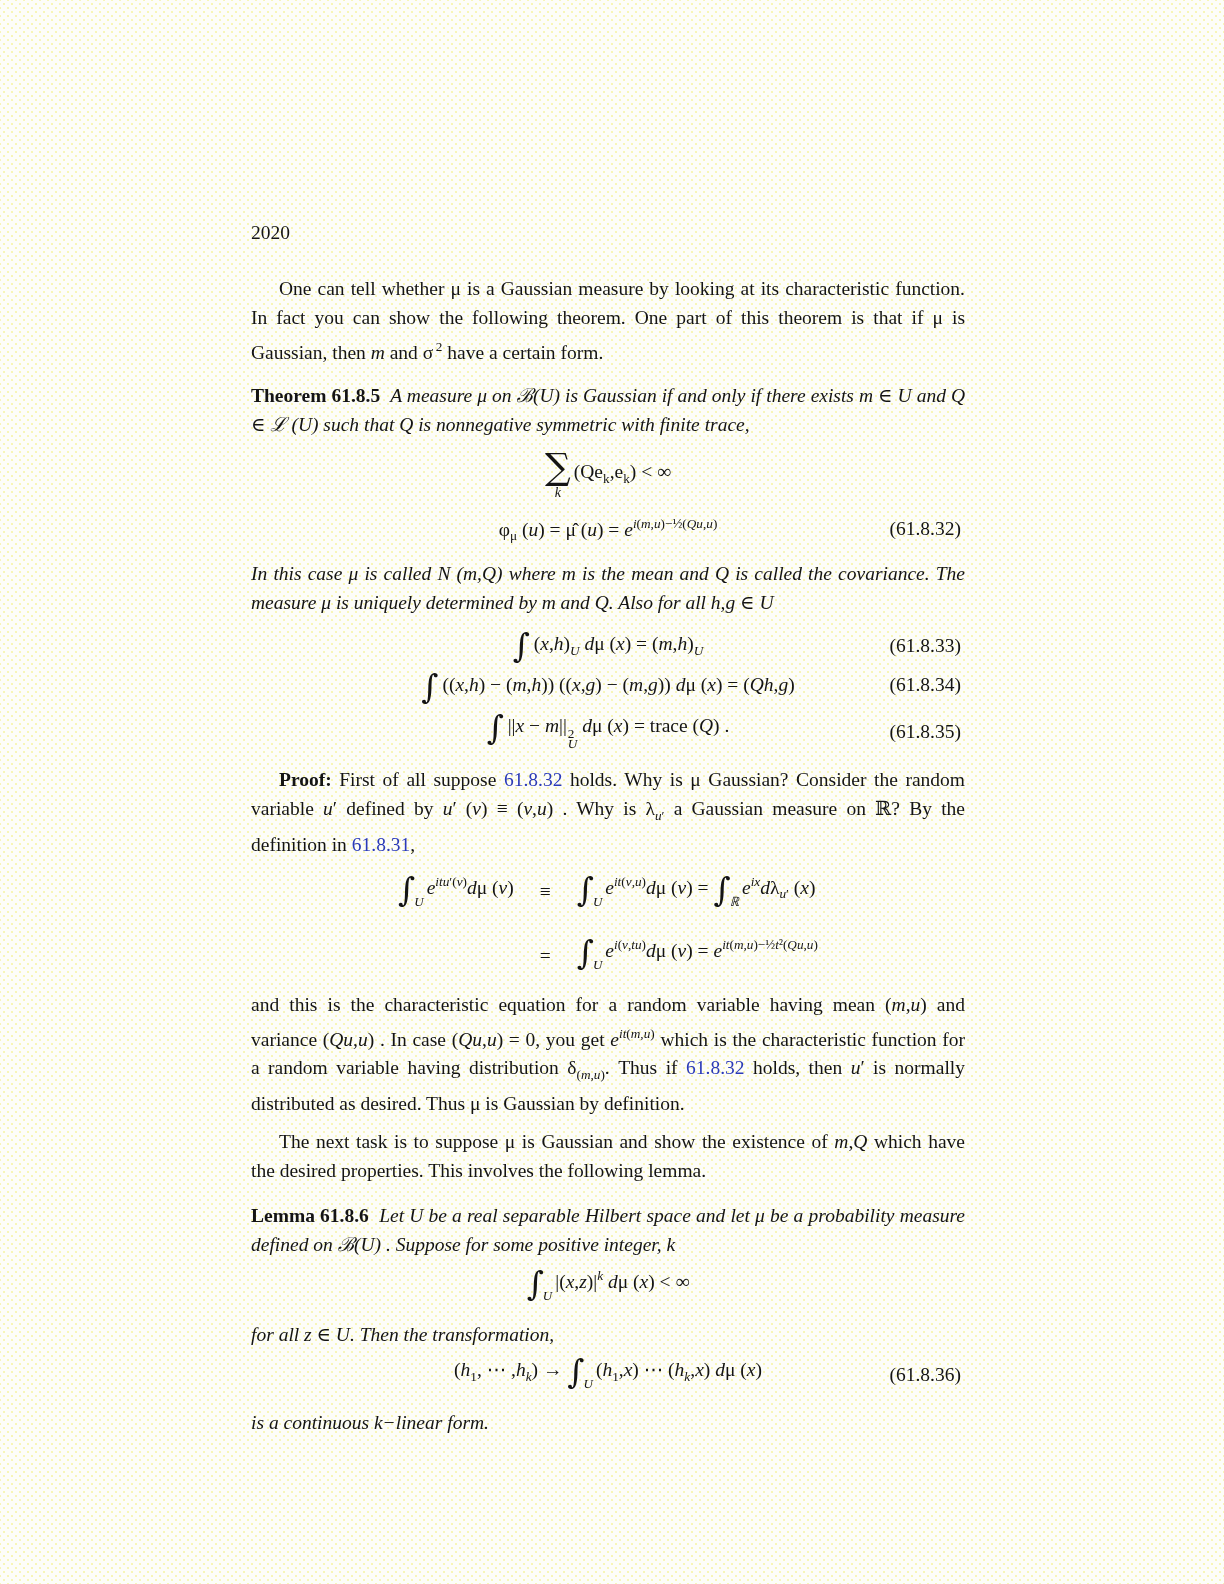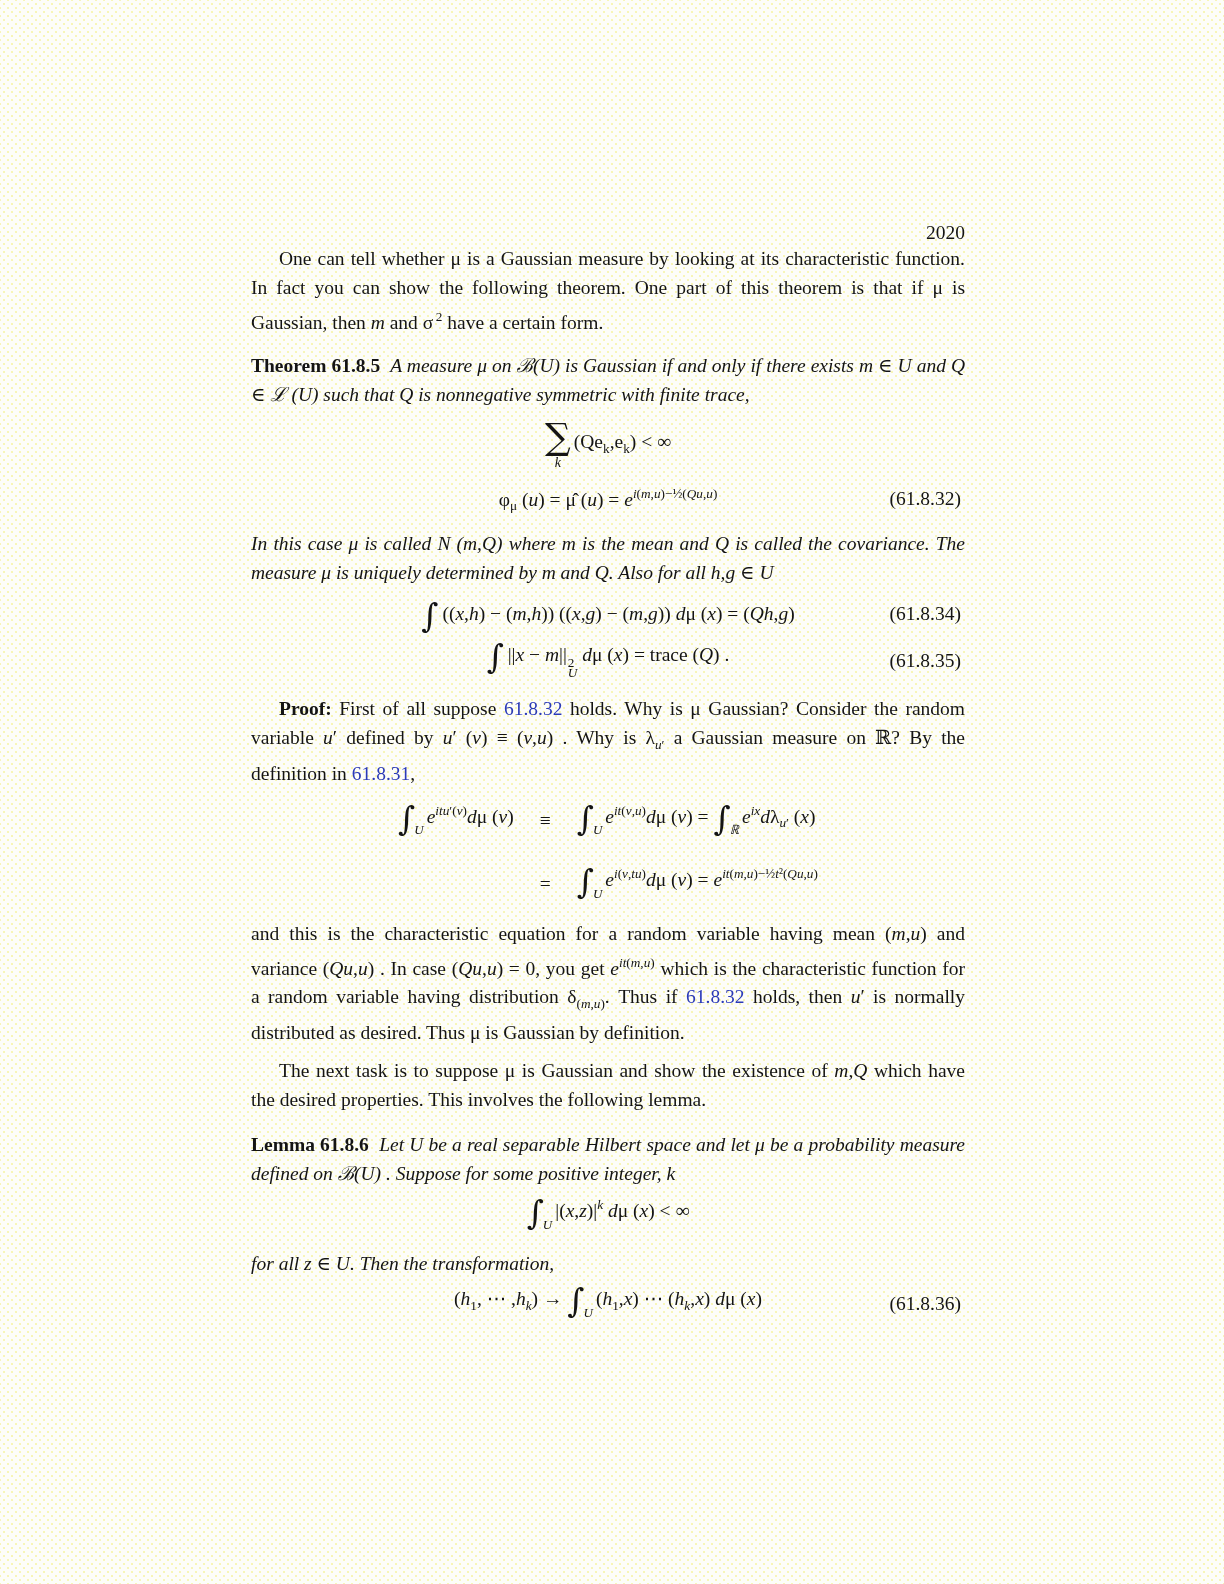--- a/index.html
+++ b/index.html
@@ -10,21 +10,21 @@
       radial-gradient(circle, rgba(244,240,130,0.55) 1px, rgba(0,0,0,0) 1.4px),
       radial-gradient(circle, rgba(244,240,130,0.55) 1px, rgba(0,0,0,0) 1.4px);
     background-size:8px 8px, 8px 8px;
     background-position:0 0, 4px 4px;
     color:#141414;
     font-family:"Liberation Serif","DejaVu Serif",serif;
     font-size:19.5px;
     overflow:hidden;
   }
   .page{box-sizing:border-box;width:1224px;height:1584px;padding:222px 259px 0 251px;}
-  .hdr{display:flex;justify-content:flex-end;align-items:baseline;}
+  .hdr{display:flex;justify-content:flex-start;align-items:baseline;margin-bottom:30px;}
   .para{margin:0 0 9px 0;text-align:justify;line-height:29px;}
   .indent{text-indent:28px;}
   .ital{font-style:italic;}
   b.thmlab{font-style:normal;}
   .link{color:#2b3ab8;cursor:pointer;}
   
   .disp{position:relative;display:flex;justify-content:center;align-items:center;
         line-height:1.15;margin:14px 0 16px 0;}
   .eqnum{position:absolute;right:4px;top:50%;transform:translateY(-50%);font-style:normal;}
   .int{font-style:normal;font-size:33px;font-family:"DejaVu Serif",serif;
@@ -70,20 +70,24 @@
   </div>
 
 
   <div class="disp">
     <span class="mathline">φ<sub>μ</sub> (<i>u</i>) = μ̂ (<i>u</i>) = <i>e</i><sup><i>i</i>(<i>m</i>,<i>u</i>)−½(<i>Qu</i>,<i>u</i>)</sup></span>
     <span class="eqnum">(61.8.32)</span>
   </div>
 
   <p class="para ital">In this case μ is called N (m,Q) where m is the mean and Q is called the covariance. The measure μ is uniquely determined by m and Q. Also for all h,g ∈ U</p>
 
+  <div class="disp" style="margin-top:16px;">
+    <span class="mathline"><span class="int">∫</span> (<i>x</i>,<i>h</i>)<sub><i>U</i></sub> <i>d</i>μ (<i>x</i>) = (<i>m</i>,<i>h</i>)<sub><i>U</i></sub></span>
+    <span class="eqnum">(61.8.33)</span>
+  </div>
 
   <div class="disp" style="margin-top:16px;">
     <span class="mathline"><span class="int">∫</span> ((<i>x</i>,<i>h</i>) − (<i>m</i>,<i>h</i>)) ((<i>x</i>,<i>g</i>) − (<i>m</i>,<i>g</i>)) <i>d</i>μ (<i>x</i>) = (<i>Qh</i>,<i>g</i>)</span>
     <span class="eqnum">(61.8.34)</span>
   </div>
 
   <div class="disp" style="margin-top:18px;">
     <span class="mathline"><span class="int">∫</span> ||<i>x</i> − <i>m</i>||<span class="ss">
           <span class="t">2</span>
           <span class="b"><i>U</i></span>
@@ -112,14 +116,15 @@
     <span class="mathline"><span class="int">∫</span><span class="isub">U</span>|(<i>x</i>,<i>z</i>)|<sup><i>k</i></sup> <i>d</i>μ (<i>x</i>) &lt; ∞</span>
   </div>
 
   <p class="para ital">for all z ∈ U. Then the transformation,</p>
 
   <div class="disp" style="margin-top:10px;">
     <span class="mathline">(<i>h</i><sub>1</sub>, ⋯ ,<i>h<sub>k</sub></i>) → <span class="int">∫</span><span class="isub">U</span>(<i>h</i><sub>1</sub>,<i>x</i>) ⋯ (<i>h<sub>k</sub></i>,<i>x</i>) <i>d</i>μ (<i>x</i>)</span>
     <span class="eqnum">(61.8.36)</span>
   </div>
 
+  <p class="para ital" style="margin-top:14px;">is a continuous k−linear form.</p>
 
 </div>
 
 </body></html>

